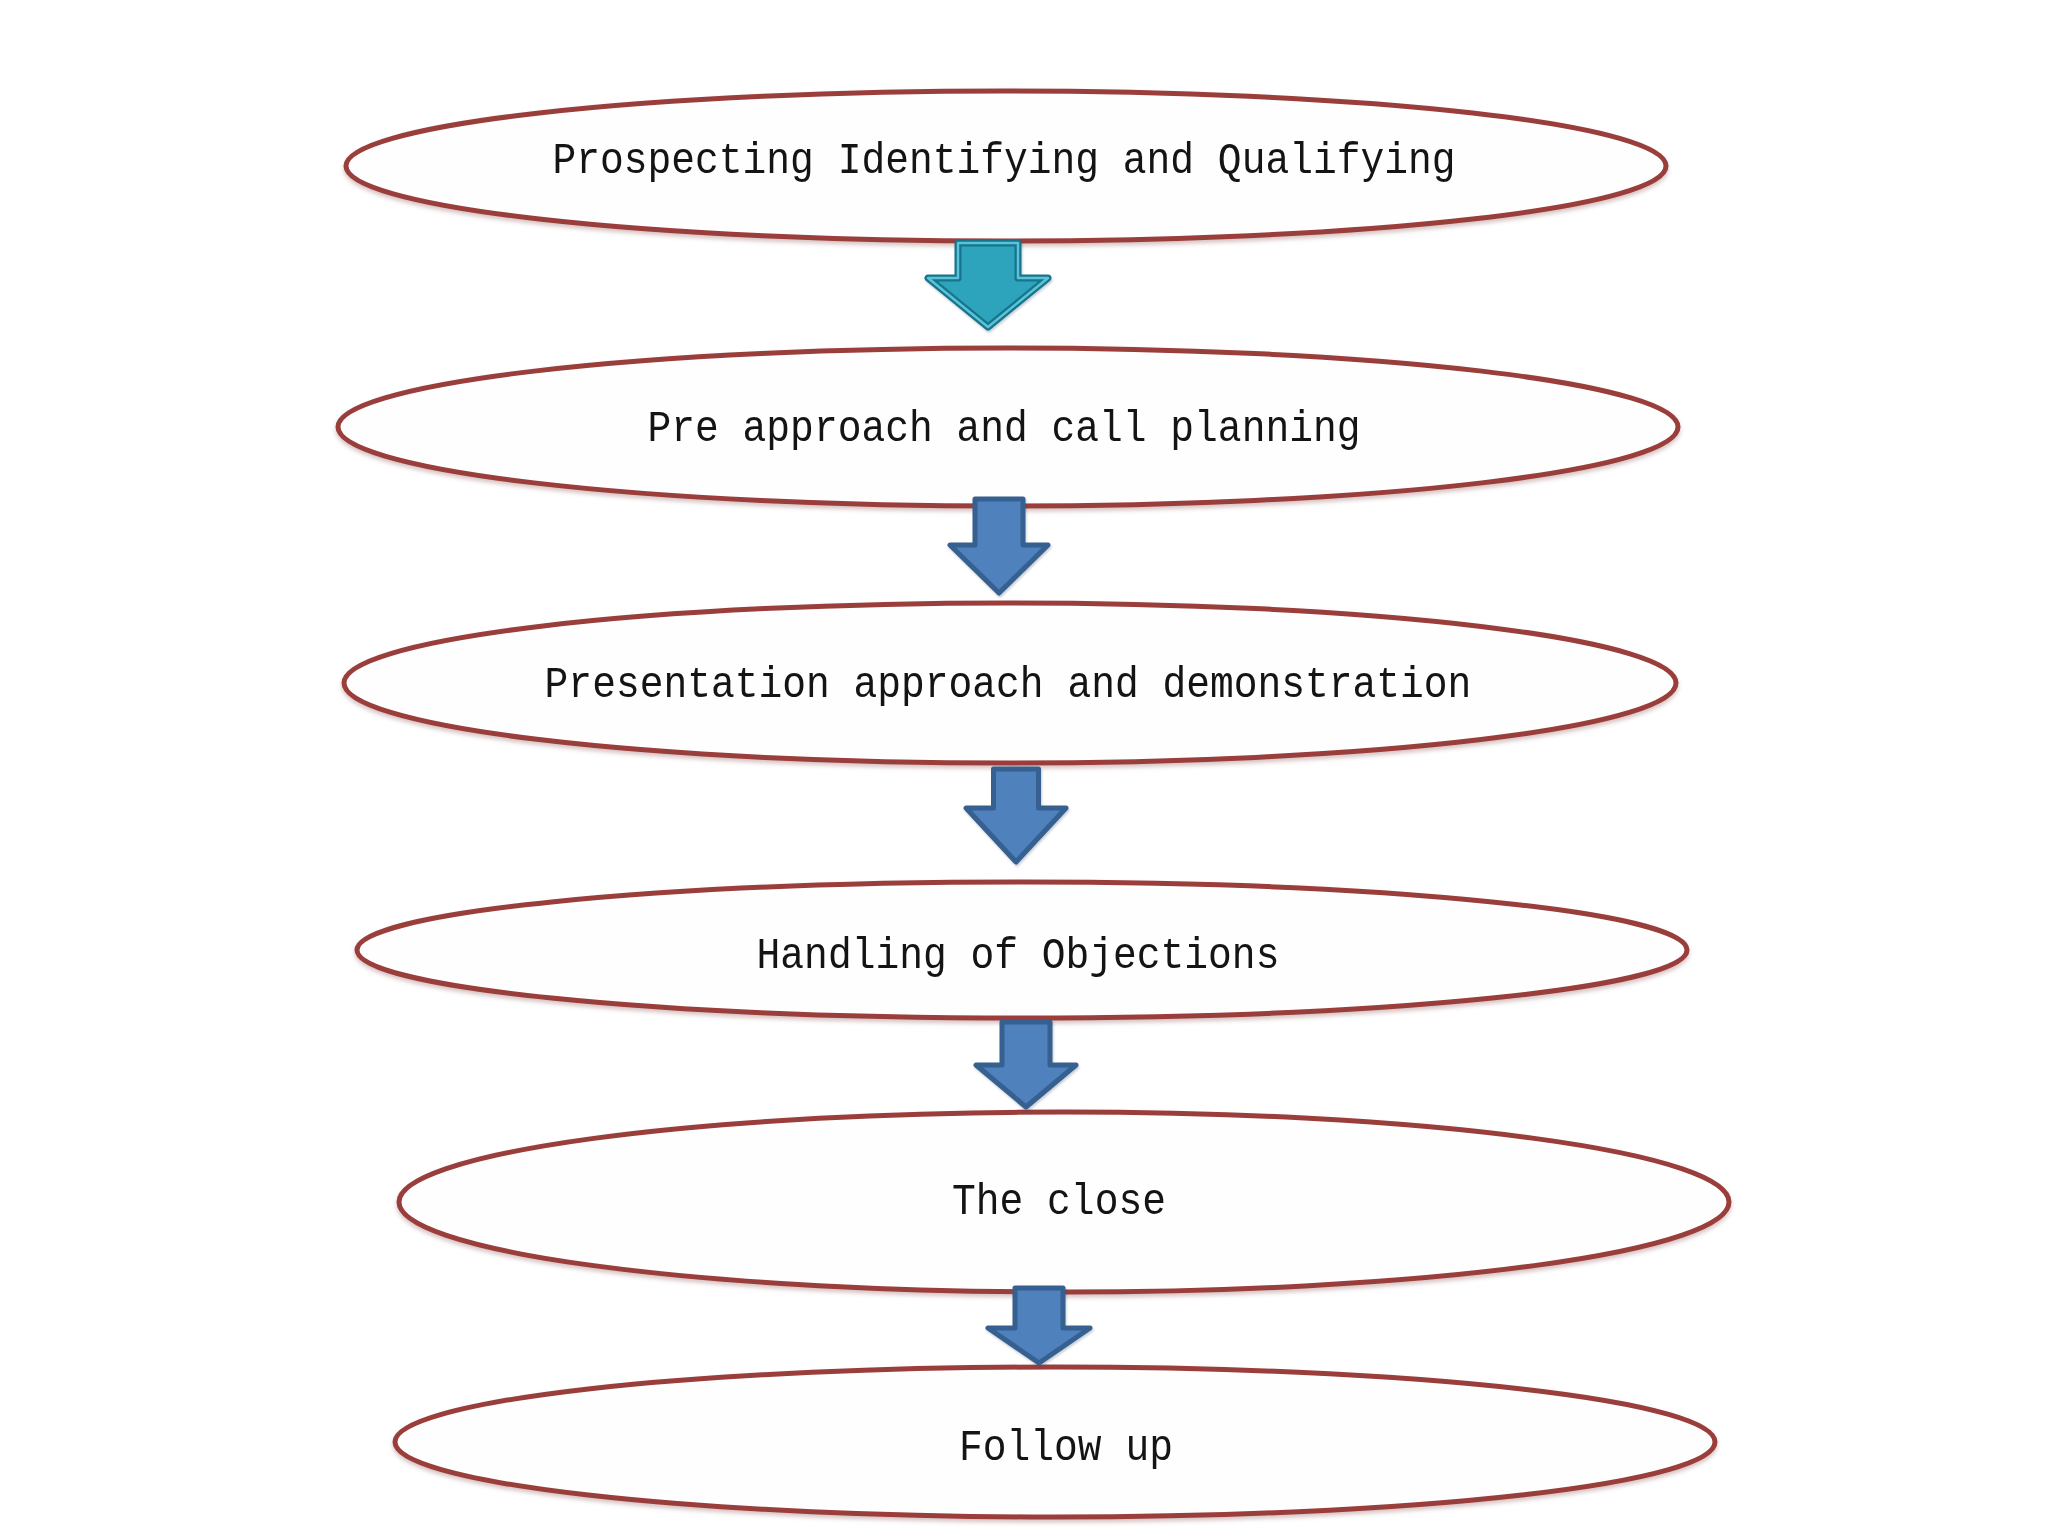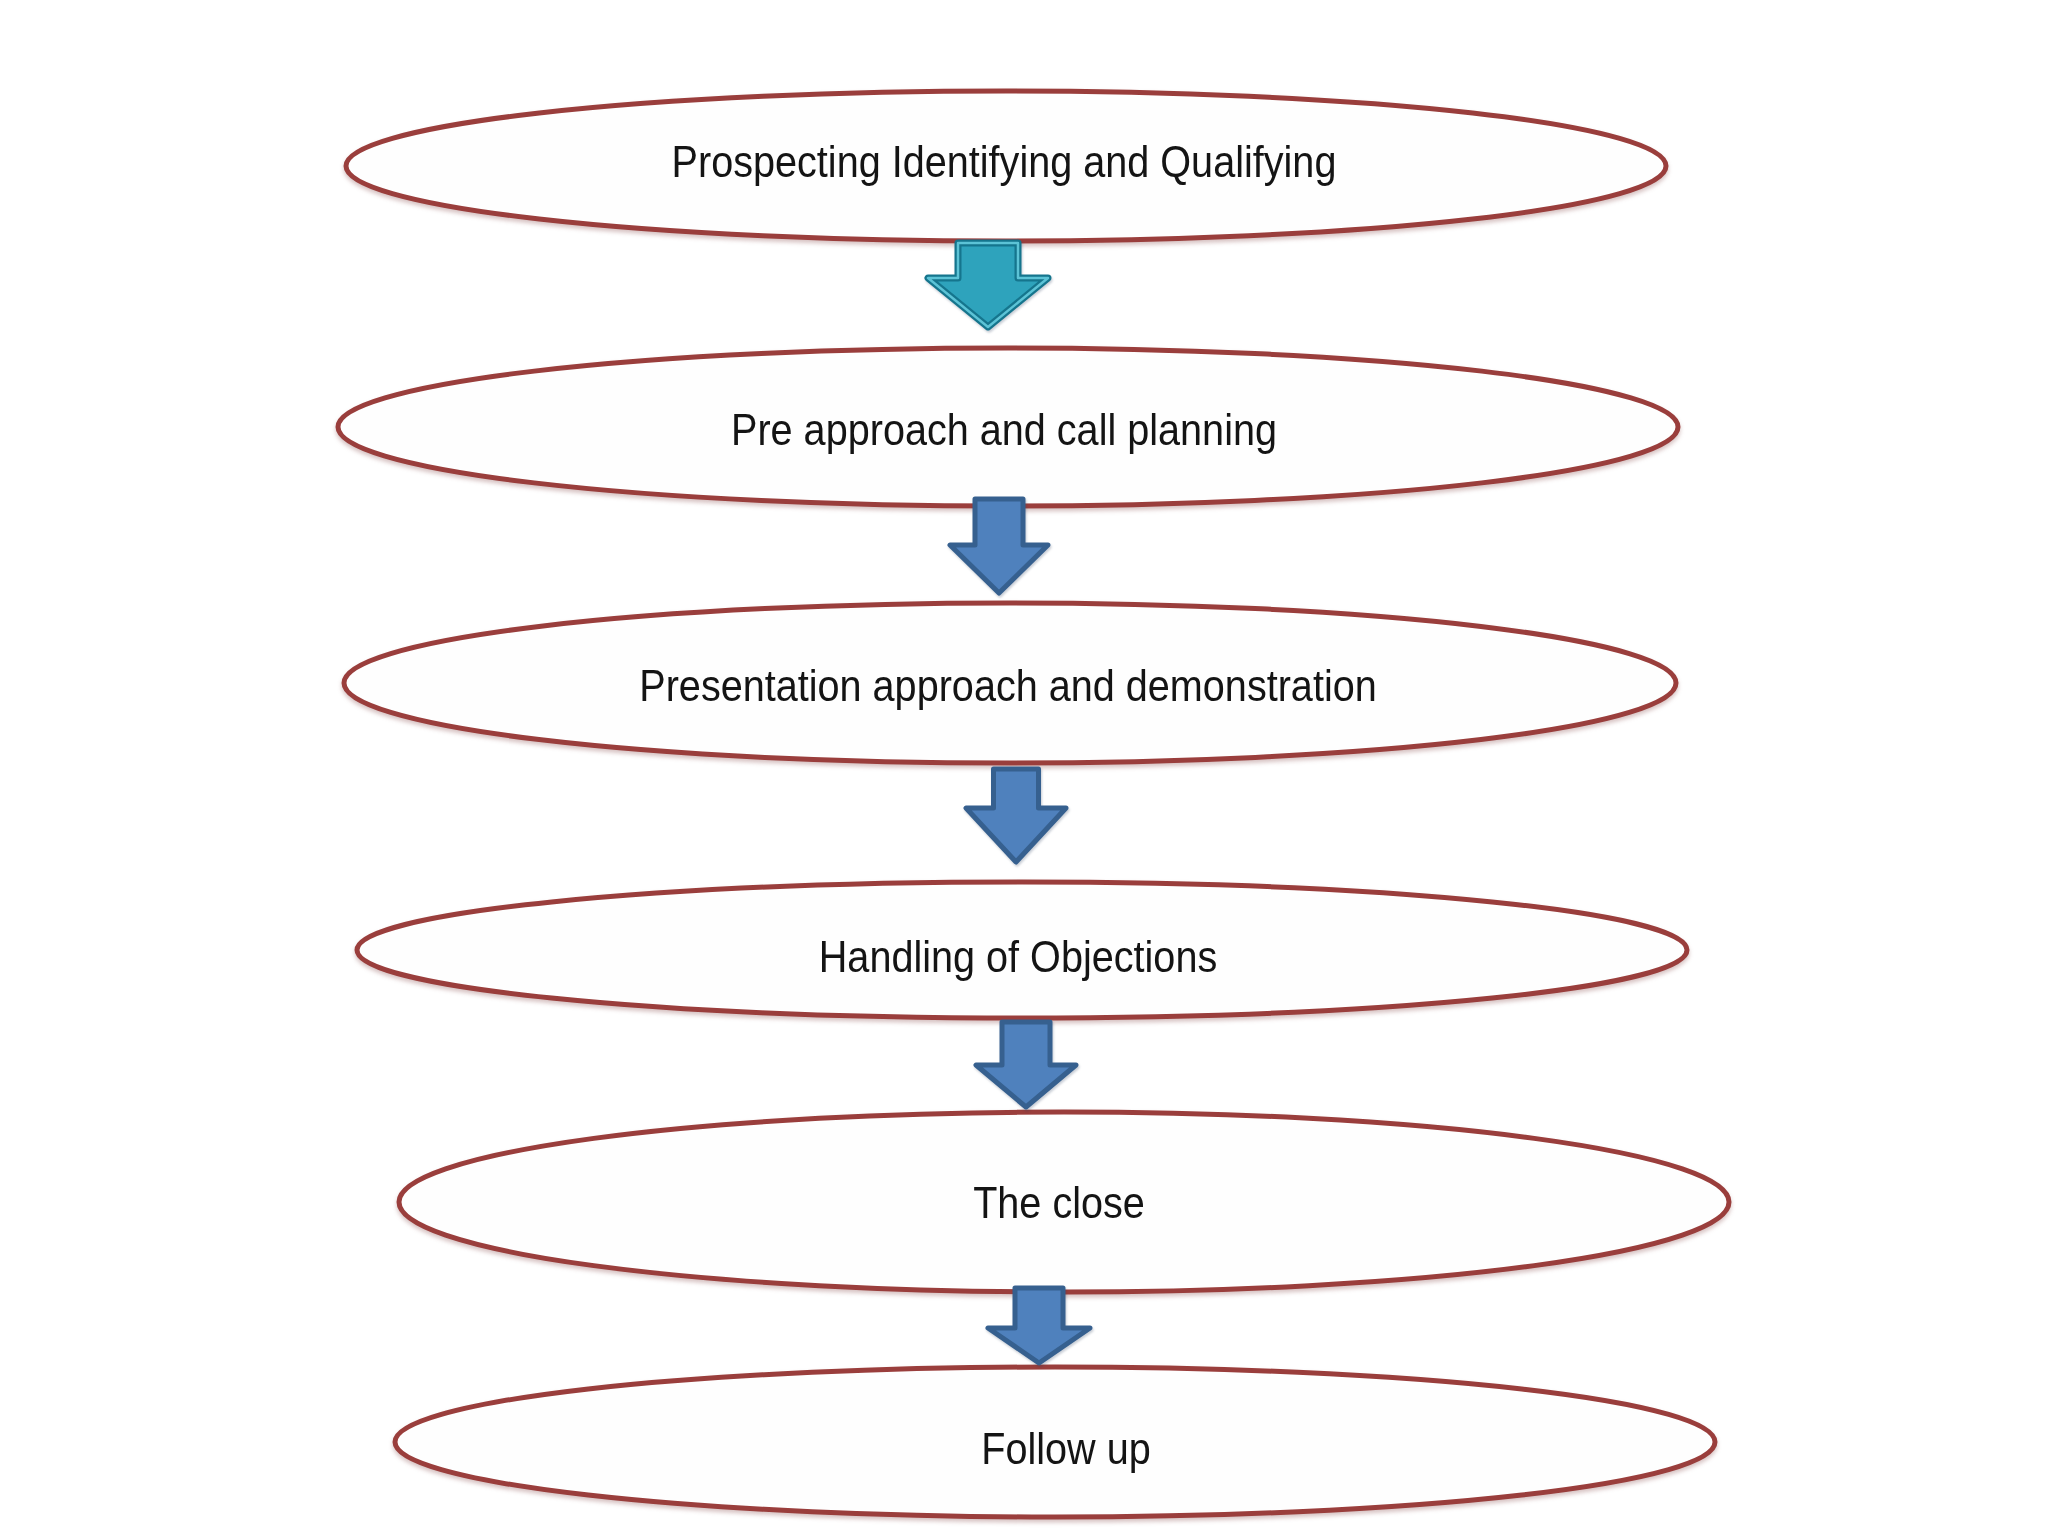--- a/index.html
+++ b/index.html
@@ -2,21 +2,21 @@
 <html><head>
 <meta charset="utf-8">
 <style>
   html, body { margin: 0; padding: 0; background: #ffffff; }
   .canvas {
     position: relative;
     width: 2048px;
     height: 1536px;
     background: #ffffff;
     overflow: hidden;
-    font-family: Liberation Sans, sans-serif;
+    font-family: Liberation Mono, monospace;
   }
   #diagram-svg {
     position: absolute;
     left: 0; top: 0;
     width: 2048px;
     height: 1536px;
   }
   .ellipse-shape {
     filter: drop-shadow(0px 3px 2px rgba(110, 40, 40, 0.28));
   }

